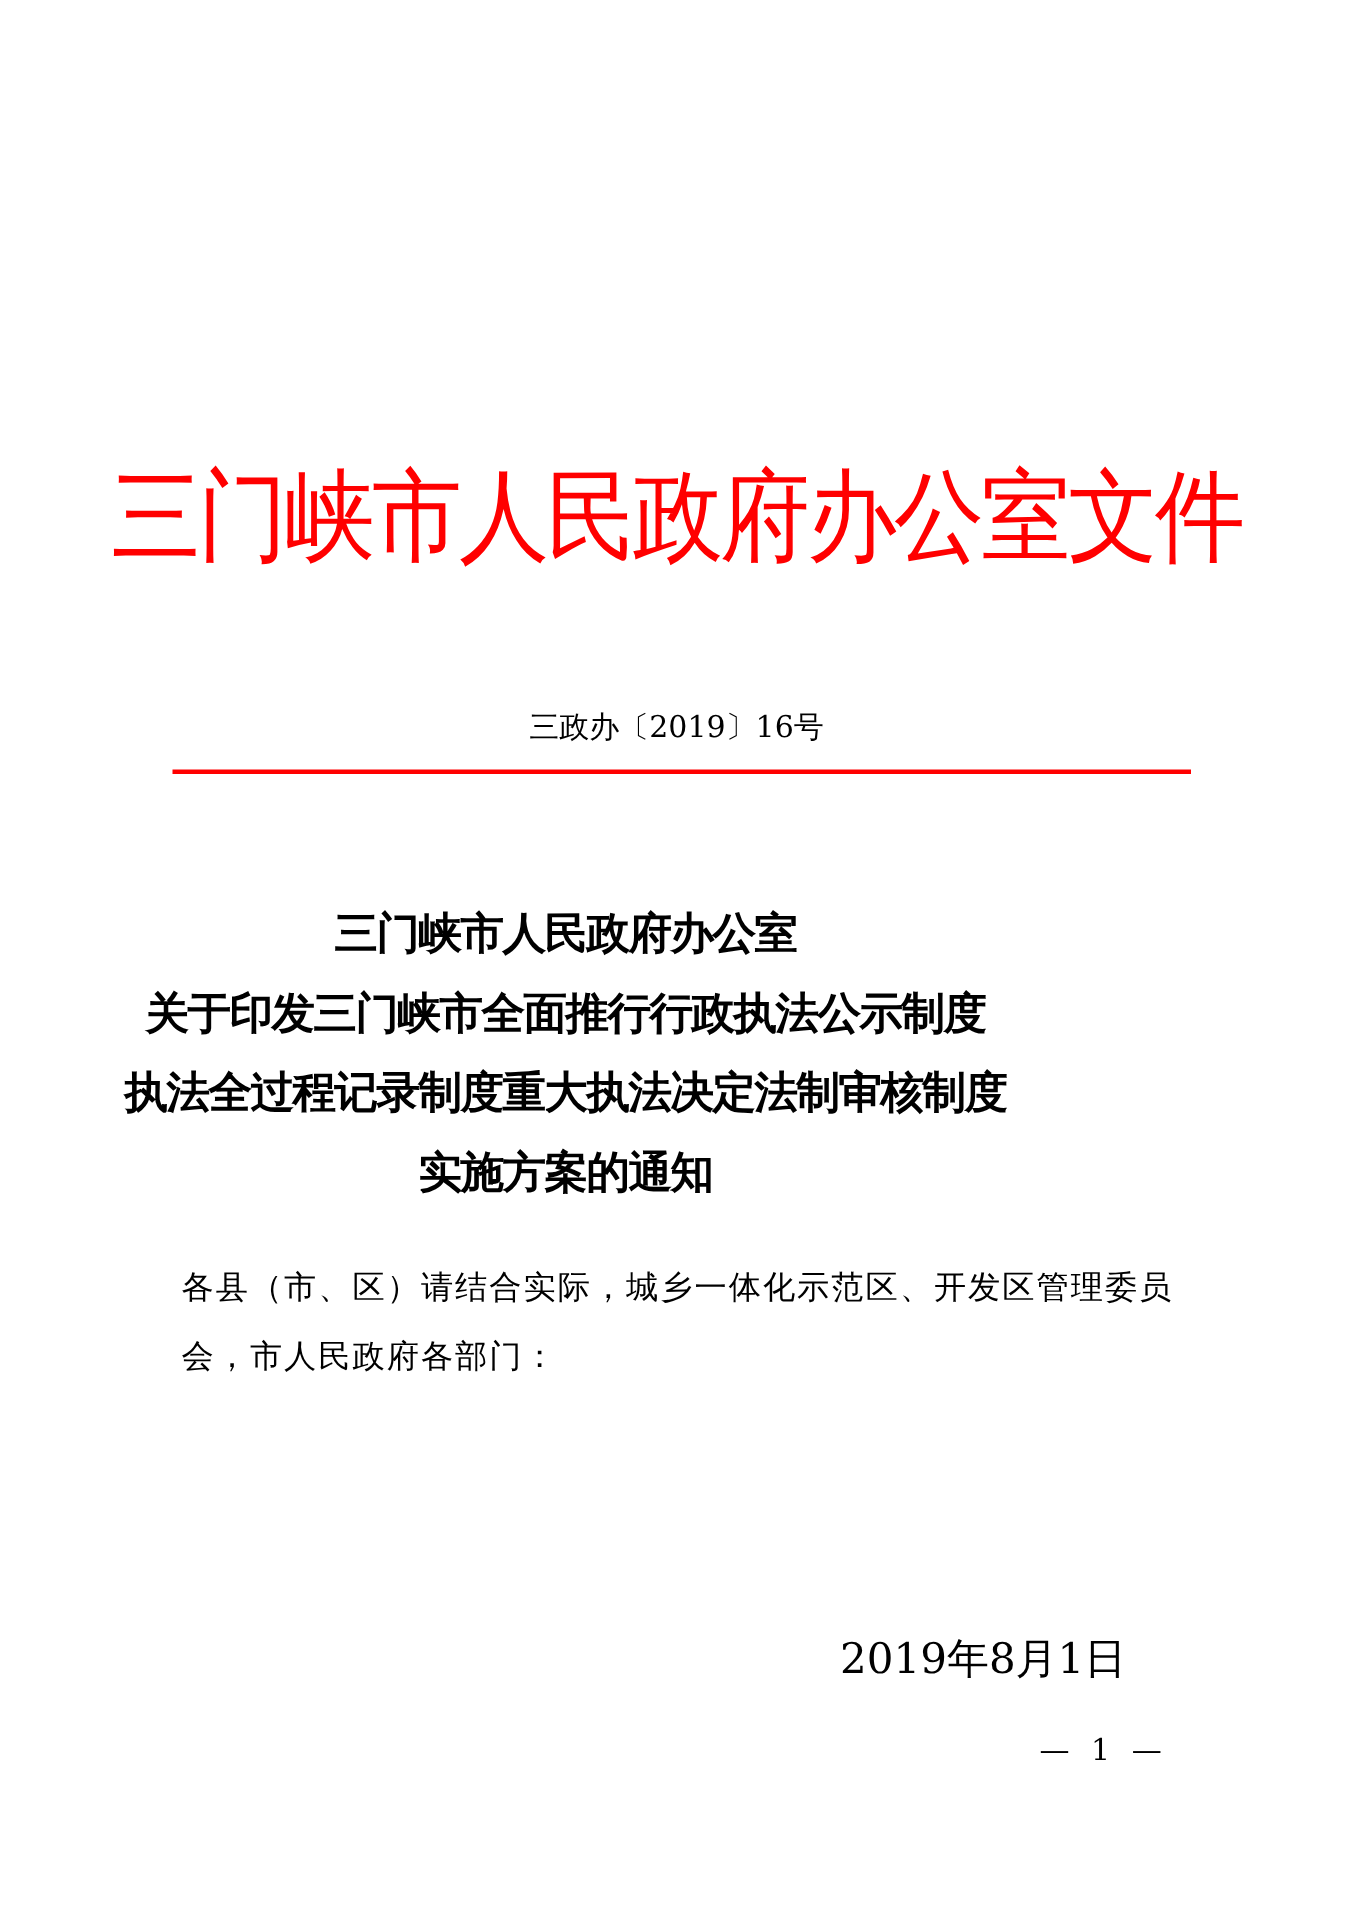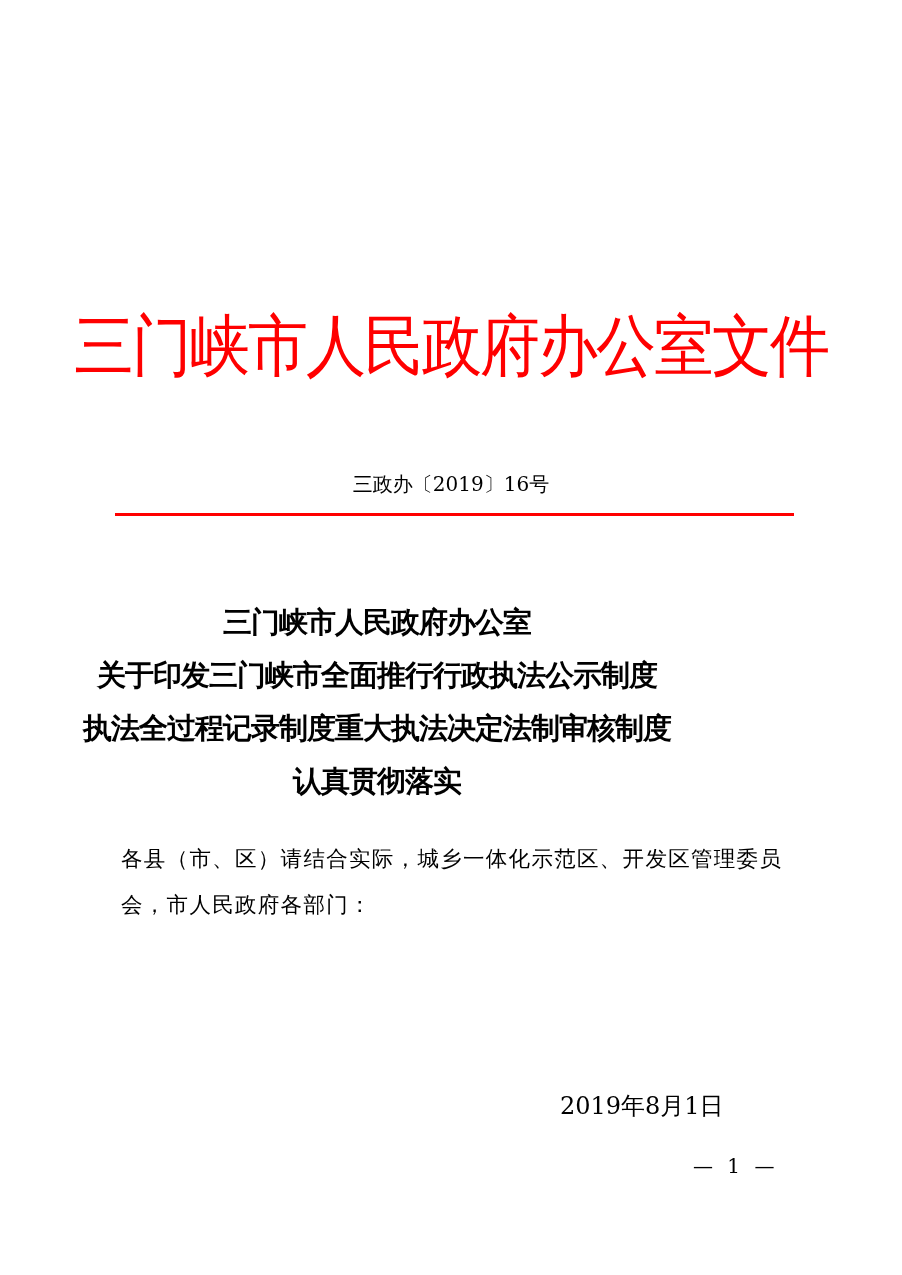--- a/index.html
+++ b/index.html
@@ -10,37 +10,37 @@
               font-size: 60px; color: #ff0000; letter-spacing: -2px;
               font-family: "DejaVu Serif", serif; transform: scaleY(1.12); line-height: 80px; }
   .docnum { top: 470px; left: 0; width: 902px; text-align: center; font-size: 20px; line-height: 28px; }
   .rule { top: 513px; left: 115px; width: 679px; height: 3px; background: #ff0000; }
   .title { top: 596px; left: 0; width: 754px; text-align: center; font-size: 29px;
            font-weight: bold; line-height: 53px; letter-spacing: -1px; }
   .title div { white-space: nowrap; }
   .body { top: 836px; left: 121px; width: 672px; font-size: 21.5px; line-height: 46px; letter-spacing: 1.3px; }
   .body p { margin: 0; }
   .indent { text-indent: 43px; }
-  .date { top: 1092px; left: 560px; font-size: 24px; line-height: 28px; }
+  .date { top: 1092px; left: 560px; font-size: 28px; line-height: 28px; }
   .pagenum { top: 1152px; left: 693px; font-size: 20px; line-height: 28px; letter-spacing: 4px; }
 </style>
 </head>
 <body>
 
 <div class="abs masthead">三门峡市人民政府办公室文件</div>
 
 <div class="abs docnum">三政办〔2019〕16号</div>
 
 <div class="abs rule"></div>
 
 <div class="abs title">
   <div>三门峡市人民政府办公室</div>
   <div>关于印发三门峡市全面推行行政执法公示制度</div>
   <div>执法全过程记录制度重大执法决定法制审核制度</div>
-  <div>认真贯彻落实</div>
+  <div>实施方案的通知</div>
 </div>
 
 <div class="abs body">
   <p>各县（市、区）请结合实际，城乡一体化示范区、开发区管理委员会，市人民政府各部门：</p>
 </div>
 
 <div class="abs date">2019年8月1日</div>
 
 <div class="abs pagenum">— 1 —</div>
 

